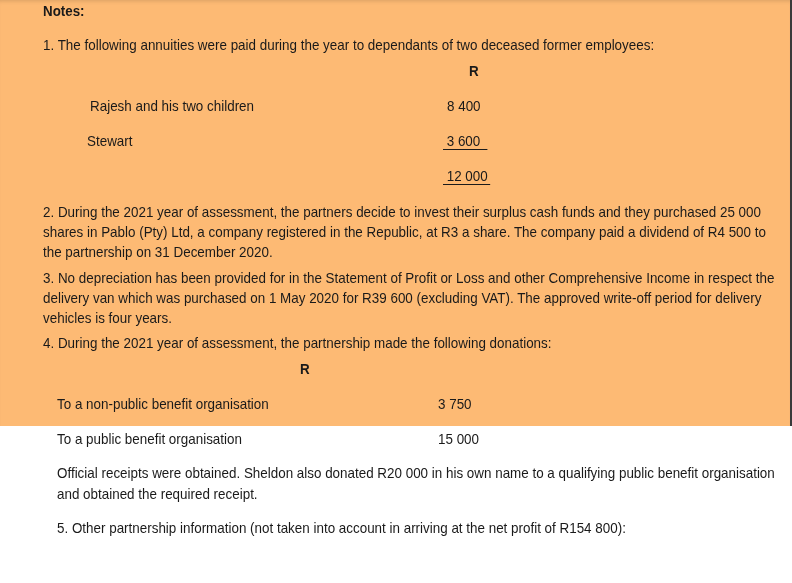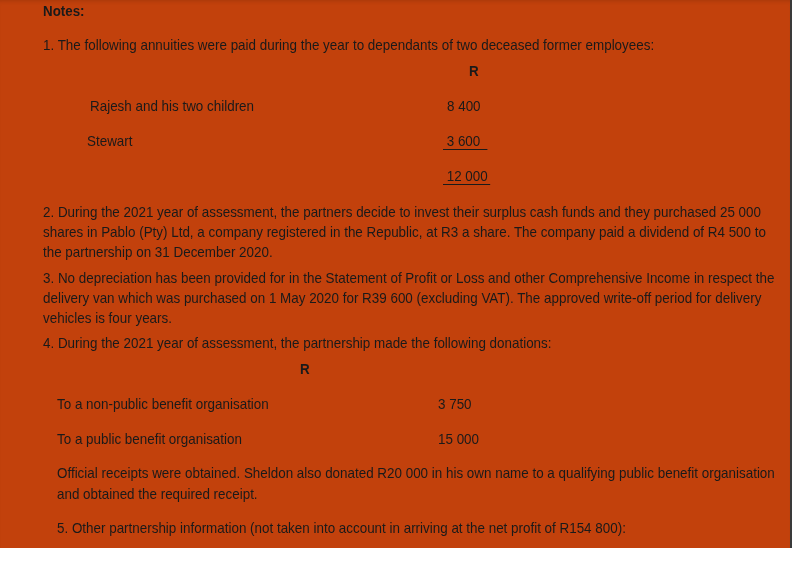--- a/index.html
+++ b/index.html
@@ -13,22 +13,22 @@
     body {
       position: relative;
       font-family: "Liberation Sans", sans-serif;
       color: #1a1a1a;
       font-size: 14px;
     }
     .page {
       position: absolute;
       left: 0; top: 0;
       width: 790px;
-      height: 548px;
-      background: #c2410c;
+      height: 426px;
+      background: #fdba74;
       border-right: 2px solid #3a3a3a;
       box-shadow: inset 0 4px 4px -3px rgba(0,0,0,0.15);
     }
     .abs { position: absolute; white-space: nowrap; }
     .notes-title {
       left: 43px; top: 3px;
       font-weight: bold;
       font-size: 14.5px;
       transform: scaleX(0.92);
       transform-origin: left top;

